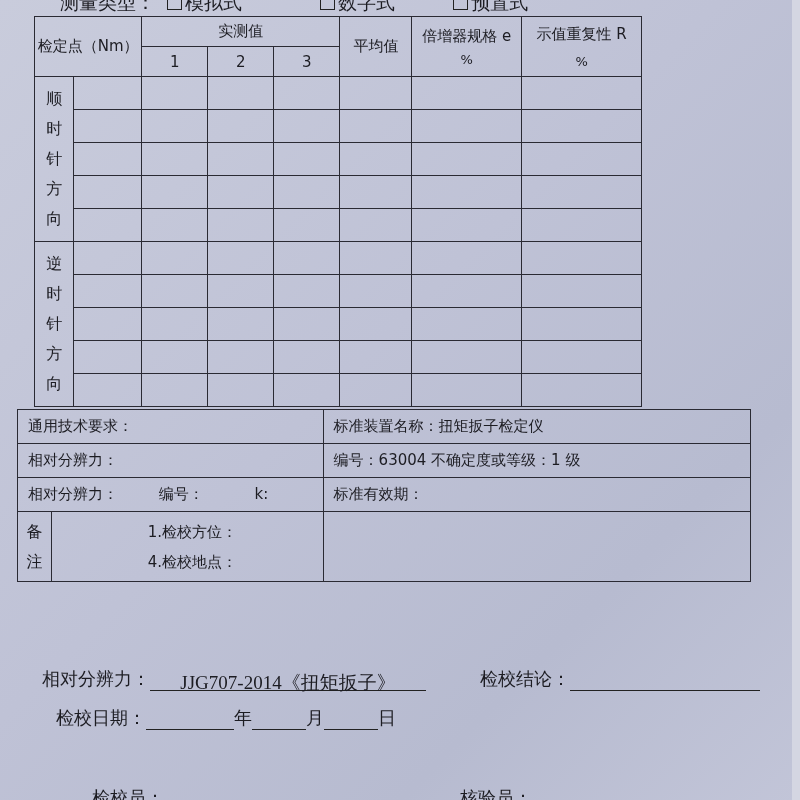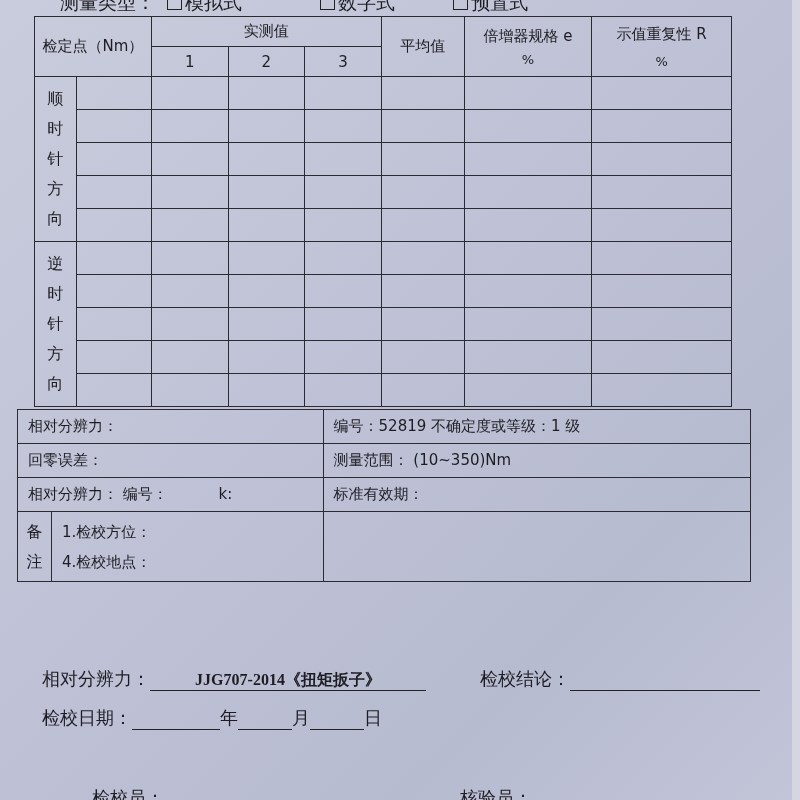--- a/index.html
+++ b/index.html
@@ -10,33 +10,33 @@
     color:#1c1c22;
   }
   .edge { position:absolute; right:0; top:0; width:8px; height:800px; background:#d4d6e2; }
   .measure-type { position:absolute; left:60px; top:-10px; font-size:19px; }
   .measure-type span { margin-right:6px; }
   .cb { display:inline-block; width:13px; height:13px; border:1.5px solid #222; vertical-align:-1px; margin-right:3px; }
 
   table { border-collapse:collapse; position:absolute; }
   td { border:1.4px solid #2a2a33; padding:0; text-align:center; vertical-align:middle; font-size:15px; }
 
-  #main-table { left:34px; top:16px; width:698px; }
+  #main-table { left:34px; top:16px; width:608px; }
   #main-table td.hdr { font-size:15px; }
   #main-table tr.r { height:33px; }
   .vert { font-size:16px; line-height:30px; }
 
   #info-table { left:17px; top:409px; width:734px; }
   #info-table td { text-align:left; padding-left:10px; font-size:15px; height:33px; }
   #info-table td.note-label { text-align:center; padding-left:0; width:30px; font-size:16px; line-height:30px; }
-  .note-lines div { line-height:30px; }
+  .note-lines div { line-height:30px;text-align:center; }
 
   .footer { position:absolute; font-size:18px; }
   .uline { display:inline-block; border-bottom:1.3px solid #222; height:20px; vertical-align:bottom; }
-  .basis-val { font-family:"Liberation Serif","DejaVu Serif",serif; font-weight:bold; font-size:16px; }
+  .basis-val { font-family:"Liberation Serif","DejaVu Serif",serif; font-weight:normal; font-size:19px; }
 </style>
 </head>
 <body>
 
 <div class="edge"></div>
 
 <div class="measure-type">
   <span>测量类型：</span>
   <span><i class="cb"></i><span>模拟式</span></span>
   <span style="margin-left:60px"><i class="cb"></i><span>数字式</span></span>
@@ -182,32 +182,32 @@
 </tbody>
   </table>
 
 <table id="info-table">
   <colgroup>
       <col style="width:34px">
       <col style="width:272px">
       <col style="width:428px">
     </colgroup>
   <tbody>
+      <tr>
+    <td colspan="2">通用技术要求：</td>
+    <td>标准装置名称：扭矩扳子检定仪</td>
+  </tr>
   <tr>
     <td colspan="2">相对分辨力：</td>
-    <td>编号：52819 不确定度或等级：1 级</td>
-  </tr>
-  <tr>
-    <td colspan="2">回零误差：</td>
-    <td>测量范围：  (10~350)Nm</td>
+    <td>编号：63004 不确定度或等级：1 级</td>
   </tr>
   <tr>
     <td colspan="2">
       <span>相对分辨力：</span>
-      <span style="">编号：</span>
+      <span style="margin-left:36px">编号：</span>
       <span style="margin-left:46px">k:</span>
     </td>
     <td>标准有效期：</td>
   </tr>
   <tr style="height:70px">
     <td class="note-label">
       <div>备</div>
           <div>注</div>
     </td>
     <td class="note-lines">
@@ -218,17 +218,17 @@
   </tr>
 </tbody>
   </table>
 
 <div class="footer" style="left:42px; top:667px;">
   <span>相对分辨力：</span><span class="uline basis-val" style="width:276px;text-align:center">JJG707-2014《扭矩扳子》</span>
 </div>
 <div class="footer" style="left:448px; top:667px;margin-left:32px;">
   <span>检校结论：</span><span class="uline" style="width:190px"></span>
 </div>
-<div class="footer" style="left:42px; top:706px;">
+<div class="footer" style="left:56px; top:706px;">
   <span>检校日期：</span><span class="uline" style="width:88px"></span><span>年</span><span class="uline" style="width:54px"></span><span>月</span><span class="uline" style="width:54px"></span><span>日</span>
 </div>
 <div class="footer" style="left:92px; top:786px;">检校员：</div>
 <div class="footer" style="left:460px; top:786px;">核验员：</div>
 
 </body></html>

